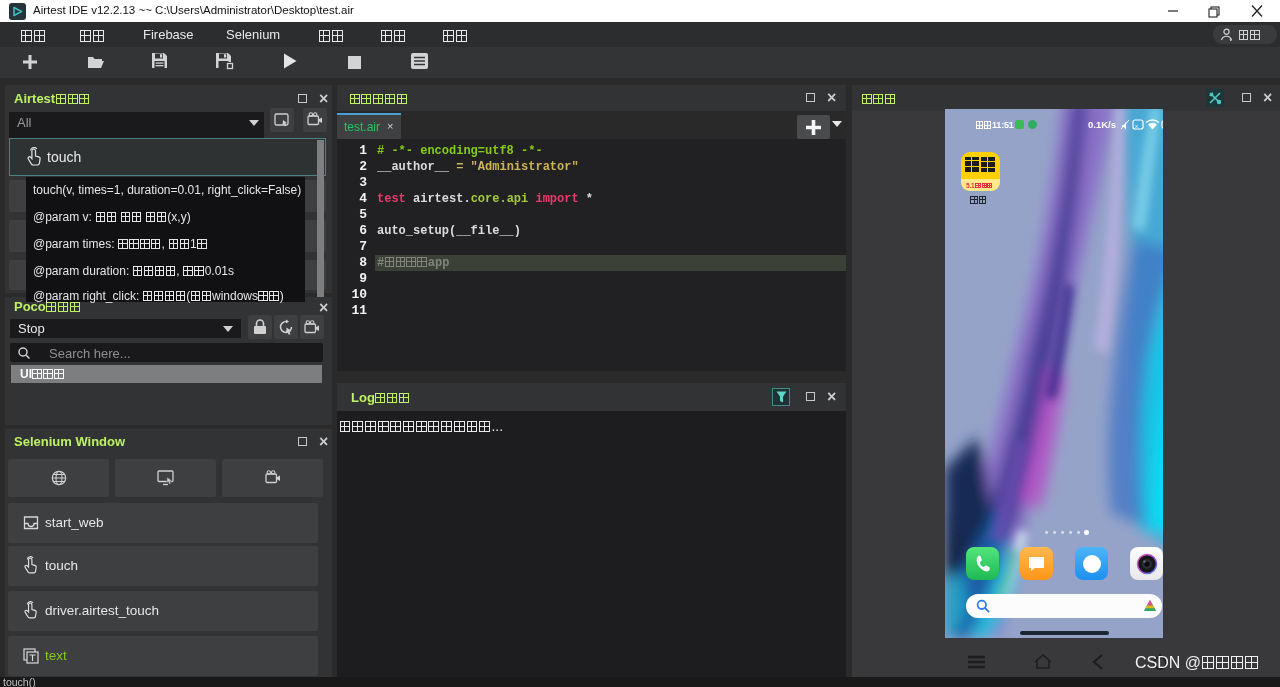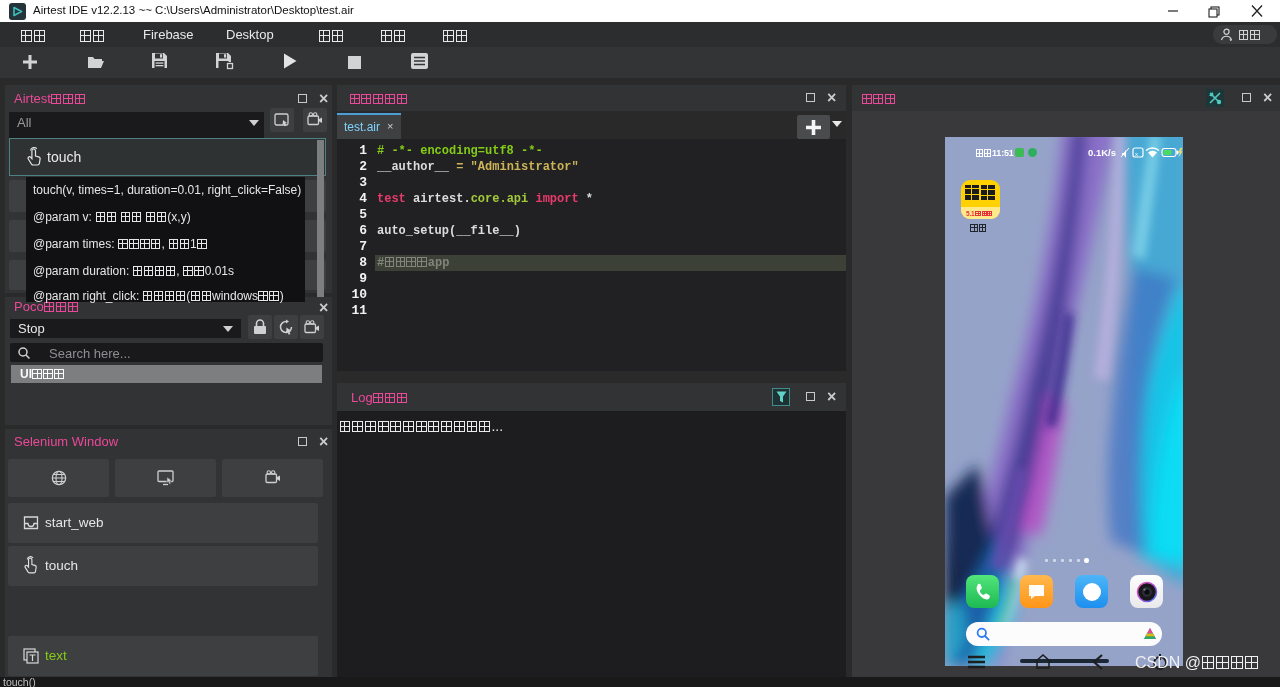--- a/index.html
+++ b/index.html
@@ -1,21 +1,21 @@
 <!DOCTYPE html>
 <html><head><meta charset="utf-8"><style>
 *{margin:0;padding:0;box-sizing:border-box}
 html,body{width:1280px;height:687px;overflow:hidden;background:#2a2a2b;font-family:"Liberation Sans",sans-serif}
 .abs{position:absolute}
 #app{position:relative;width:1280px;height:687px}
 
 .cj{display:inline-block;width:.78em;height:.80em;border:.075em solid currentColor;position:relative;vertical-align:-.07em;margin:0 .09em 0 .04em}
 .cj:before{content:"";position:absolute;left:0;right:0;top:42%;border-top:.075em solid currentColor}
 .cj:after{content:"";position:absolute;top:0;bottom:0;left:42%;border-left:.075em solid currentColor}
-.hdr{font-weight:normal;font-size:13px;color:#ec4899}
+.hdr{font-weight:bold;font-size:13px;color:#bef264}
 .panel{background:#323335}
 .btn{background:#3e3f41;border-radius:2px}
 .fi{position:absolute;width:9px;height:9px;border:1px solid #c8c9ca} 
 .xi2{position:absolute;color:#cccccd;font-size:16px;line-height:13px;font-weight:bold} 
 svg{display:block}
 </style></head><body>
 <div id="app">
 
 <div class="abs" style="left:0;top:0;width:1280px;height:22px;background:#ffffff">
  <svg class="abs" style="left:9px;top:3px" width="17" height="17" viewBox="0 0 17 17">
@@ -28,21 +28,21 @@
   <rect x="45" y="7" width="8" height="8" fill="none" stroke="#222" stroke-width="1.1"></rect>
   <rect x="43" y="9" width="8" height="8" fill="#fff" stroke="#222" stroke-width="1.1"></rect>
   <path d="M86 5.5L96 16.5M96 5.5L86 16.5" stroke="#222" stroke-width="1.3"></path>
  </svg>
 </div>
 
 <div class="abs" style="left:0;top:22px;width:1280px;height:25px;background:#2c2d2e;color:#e9e9ea;font-size:13px">
  <div class="abs" style="left:20px;top:6px;font-size:14.5px"><i class="cj"></i><i class="cj"></i></div>
  <div class="abs" style="left:79px;top:6px;font-size:14.5px"><i class="cj"></i><i class="cj"></i></div>
  <div class="abs" style="left:143px;top:5px">Firebase</div>
- <div class="abs" style="left:226px;top:5px">Desktop</div>
+ <div class="abs" style="left:226px;top:5px">Selenium</div>
  <div class="abs" style="left:318px;top:6px;font-size:14.5px"><i class="cj"></i><i class="cj"></i></div>
  <div class="abs" style="left:380px;top:6px;font-size:14.5px"><i class="cj"></i><i class="cj"></i></div>
  <div class="abs" style="left:442px;top:6px;font-size:14.5px"><i class="cj"></i><i class="cj"></i></div>
  <div class="abs" style="left:1213px;top:3px;width:64px;height:19px;background:#3a3b3d;border-radius:9px;color:#d2d2d3">
    <svg class="abs" style="left:7px;top:3px" width="13" height="13" viewBox="0 0 13 13">
           <circle cx="6.5" cy="3.8" r="2.6" fill="none" stroke="#d2d2d3" stroke-width="1.2"></circle>
           <path d="M1.5 12A5.2 5.2 0 0 1 11.5 12" fill="none" stroke="#d2d2d3" stroke-width="1.2"></path>
           <path d="M9.5 10.5l2.5 1.8l-1.8.8z" fill="#d2d2d3"></path>
         </svg>
    <div class="abs" style="left:25px;top:3px;font-size:12.5px"><i class="cj"></i><i class="cj"></i></div>
@@ -204,40 +204,47 @@
         </svg>
   <div class="abs" style="left:37px;top:12px;font-size:13.5px;color:#e6e6e7">start_web</div>
  </div>
  <div class="btn abs" style="left:3px;top:117px;width:310px;height:40px">
   <svg class="abs" style="left:16px;top:10px" width="13" height="19" viewBox="0 0 14 20">
           <path d="M5.5 2.2a2 2 0 0 1 3 1.8v5l3.2.9c1 .3 1.6 1 1.4 2l-.7 4.5c-.15.9-.9 1.6-1.9 1.6H6.3c-.8 0-1.4-.3-1.8-.9L1.3 12c-.5-.8-.2-1.7.5-2.1c.6-.3 1.4-.2 1.9.4l1.2 1.4V4c0-.8.2-1.4.6-1.8z" fill="none" stroke="#e2e3e4" stroke-width="1.2"></path>
           <path d="M3.5 3.5a3.5 3.5 0 0 1 6.3-1.6" fill="none" stroke="#e2e3e4" stroke-width="1.1"></path>
         </svg>
   <div class="abs" style="left:37px;top:12px;font-size:13.5px;color:#e6e6e7">touch</div>
  </div>
+ <div class="btn abs" style="left:3px;top:162px;width:310px;height:40px">
+  <svg class="abs" style="left:16px;top:10px" width="13" height="19" viewBox="0 0 14 20">
+          <path d="M5.5 2.2a2 2 0 0 1 3 1.8v5l3.2.9c1 .3 1.6 1 1.4 2l-.7 4.5c-.15.9-.9 1.6-1.9 1.6H6.3c-.8 0-1.4-.3-1.8-.9L1.3 12c-.5-.8-.2-1.7.5-2.1c.6-.3 1.4-.2 1.9.4l1.2 1.4V4c0-.8.2-1.4.6-1.8z" fill="none" stroke="#e2e3e4" stroke-width="1.2"></path>
+          <path d="M3.5 3.5a3.5 3.5 0 0 1 6.3-1.6" fill="none" stroke="#e2e3e4" stroke-width="1.1"></path>
+        </svg>
+  <div class="abs" style="left:37px;top:12px;font-size:13.5px;color:#e6e6e7">driver.airtest_touch</div>
+ </div>
  <div class="btn abs" style="left:3px;top:207px;width:310px;height:40px">
   <svg class="abs" style="left:15px;top:12px" width="16" height="16" viewBox="0 0 16 16">
           <rect x="1" y="1" width="11" height="11" fill="none" stroke="#d8d8d9" stroke-width="1.2"></rect>
           <rect x="4" y="4" width="11" height="11" fill="#3e3f41" stroke="#d8d8d9" stroke-width="1.2"></rect>
           <path d="M6.5 7h6M9.5 7v6" stroke="#d8d8d9" stroke-width="1.2"></path>
         </svg>
   <div class="abs" style="left:37px;top:12px;font-size:13.5px;color:#84cc16">text</div>
  </div>
 </div>
 
 <div class="abs" style="left:337px;top:85px;width:509px;height:286px;background:#2a2b2c">
  <div class="abs panel" style="left:0;top:0;width:509px;height:26px">
   <div class="hdr abs" style="left:12px;top:6px"><i class="cj"></i><i class="cj"></i><i class="cj"></i><i class="cj"></i><i class="cj"></i></div>
   <div class="fi" style="left:469px;top:8px"></div>
   <div class="xi2" style="left:490px;top:6px">×</div>
  </div>
 
  <div class="abs" style="left:0;top:26px;width:509px;height:28px;background:#29292a">
   <div class="abs" style="left:0;top:2px;width:64px;height:26px;background:#3f4042;border-top:2px solid #4b9fd5">
-   <div class="abs" style="left:7px;top:5px;font-size:12px;color:#7dd3fc">test.air</div>
+   <div class="abs" style="left:7px;top:5px;font-size:12px;color:#22c55e">test.air</div>
    <div class="abs" style="left:50px;top:5px;font-size:11px;color:#d0d0d1">×</div>
   </div>
   <div class="abs" style="left:460px;top:4px;width:33px;height:24px;background:#4a4b4d;border-radius:2px">
           <svg class="abs" style="left:8px;top:4px" width="17" height="17" viewBox="0 0 17 17">
             <path d="M8.5 1v15M1 8.5h15" stroke="#f5f5f6" stroke-width="3.6"></path>
           </svg>
         </div>
   <div class="abs" style="left:495px;top:10px;width:0;height:0;border-left:5px solid transparent;border-right:5px solid transparent;border-top:6px solid #e8e8e9"></div>
  </div>
 
@@ -278,21 +285,21 @@
           <svg class="abs" style="left:2px;top:2px" width="14" height="14" viewBox="0 0 14 14">
             <path d="M2 12L12 2M2 2l10 10" stroke="#52c8c0" stroke-width="1.6"></path>
             <path d="M1 4.5L4.5 1l1 2.5L3.5 5.5z" fill="#52c8c0"></path>
             <circle cx="11" cy="11" r="2.2" fill="#52c8c0"></circle>
           </svg>
         </div>
   <div class="fi" style="left:390px;top:8px"></div>
   <div class="xi2" style="left:411px;top:6px">×</div>
  </div>
 
- <div class="abs" style="left:93px;top:52px;width:238px;height:529px;overflow:hidden" id="phone">
+ <div class="abs" style="left:93px;top:24px;width:218px;height:529px;overflow:hidden" id="phone">
   <svg class="abs" style="left:0;top:0" width="238" height="529" viewBox="0 0 238 529">
    <defs>
     <filter id="b1" x="-60%" y="-60%" width="220%" height="220%">
               <feGaussianBlur stdDeviation="10"></feGaussianBlur>
             </filter>
     <filter id="b2" x="-60%" y="-60%" width="220%" height="220%">
               <feGaussianBlur stdDeviation="7"></feGaussianBlur>
             </filter>
             <filter id="b3" x="-60%" y="-60%" width="220%" height="220%">
               <feGaussianBlur stdDeviation="4"></feGaussianBlur>

